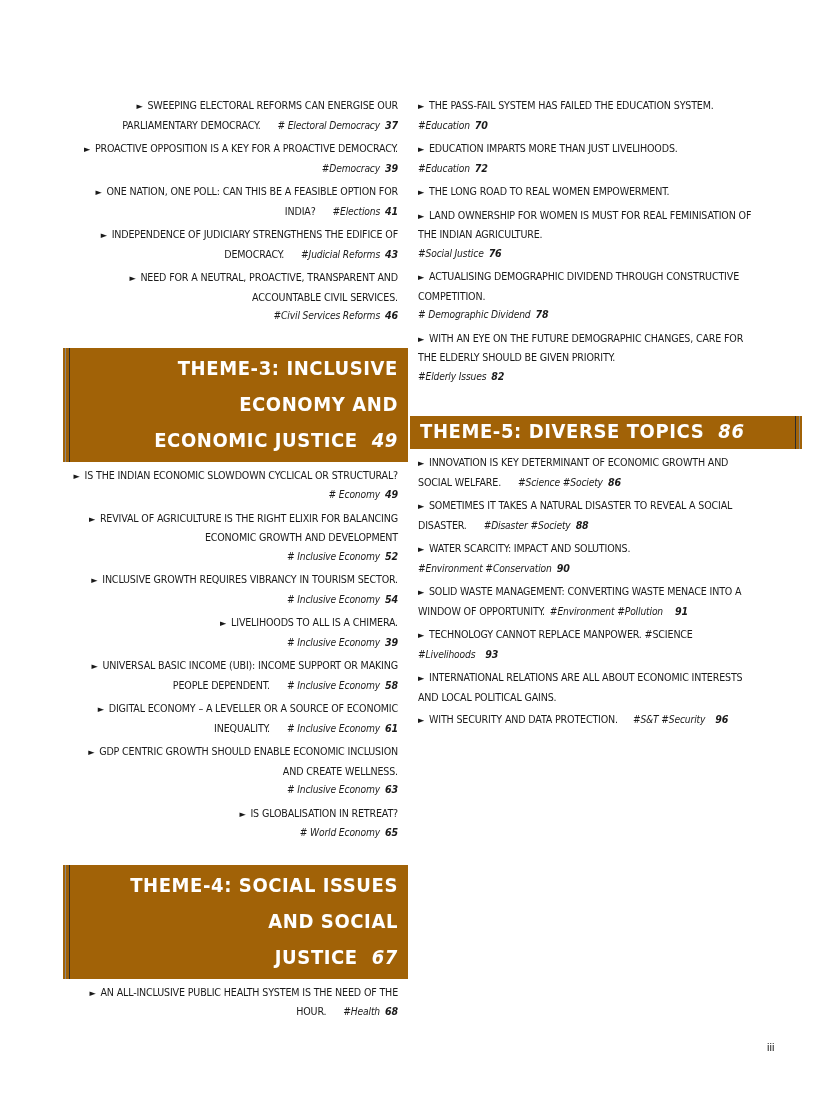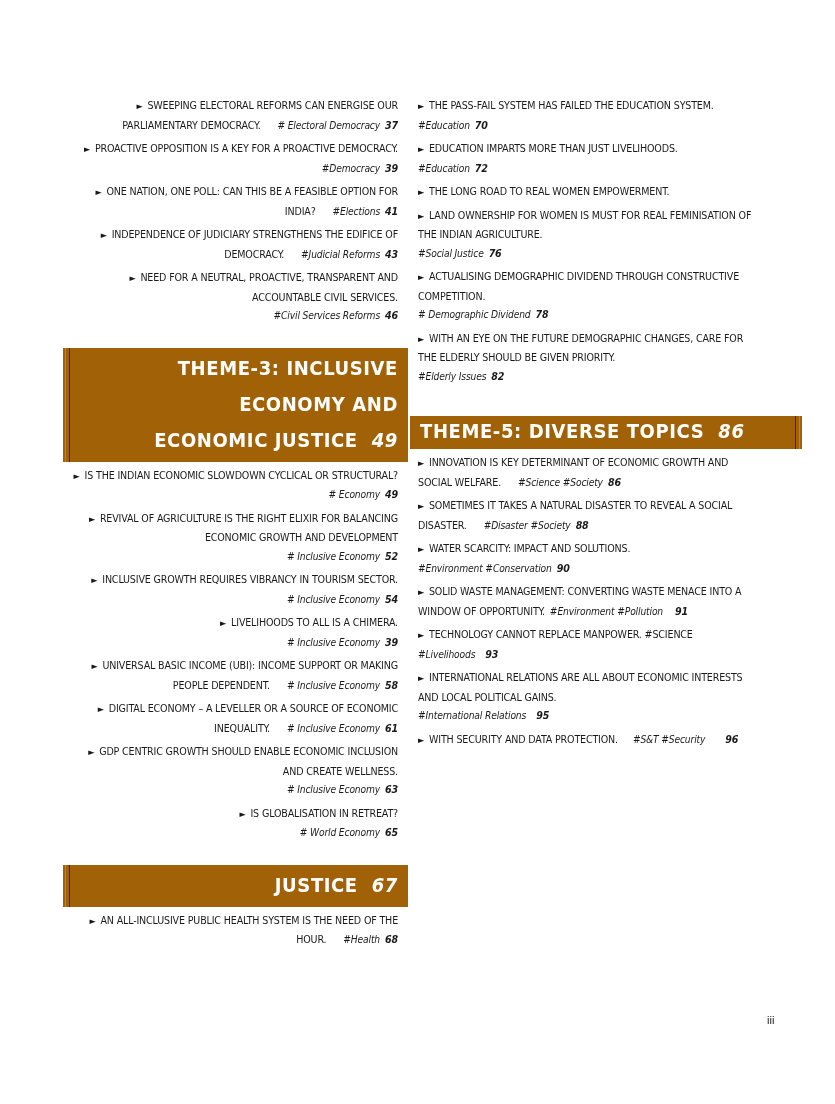--- a/index.html
+++ b/index.html
@@ -48,21 +48,21 @@
     margin-top: 22px; margin-bottom: 4px;
   }
   .col-right .theme {
     margin-left: -8px; width: 392px; text-align: left;
     margin-top: 30px; margin-bottom: 4px;
     line-height: 27px; padding-left: 10px;
   }
   .col-right .theme::before { left: auto; right: 2px; border-left: 1px solid #2c2c2c; border-right: 1px solid #8a8a8a; }
 
   .page-number {
-    position: absolute; left: 767px; top: 1014px;
+    position: absolute; left: 767px; top: 1041px;
     font-family: "Liberation Sans", sans-serif; font-size: 11px; color: #222;
   }
 </style>
 </head>
 <body>
 
 <div class="col col-left">
 
   <div class="entry">
     <span class="arrow">►</span>
@@ -130,20 +130,21 @@
     <span>GDP CENTRIC GROWTH SHOULD ENABLE ECONOMIC INCLUSION AND CREATE WELLNESS.</span>
     <span class="tagline"><span class="tag"># Inclusive Economy</span><span class="page">63</span></span>
   </div>
   <div class="entry">
     <span class="arrow">►</span>
     <span>IS GLOBALISATION IN RETREAT?</span>
     <span class="tagline"><span class="tag"># World Economy</span><span class="page">65</span></span>
   </div>
 
   <div class="theme">
+    <div>THEME-4: SOCIAL ISSUES AND SOCIAL</div>
     <div><span>JUSTICE</span><span class="num">67</span></div>
   </div>
 
   <div class="entry">
     <span class="arrow">►</span>
     <span>AN ALL-INCLUSIVE PUBLIC HEALTH SYSTEM IS THE NEED OF THE HOUR.</span>
     <span class="tag">#Health</span><span class="page">68</span>
   </div>
 </div>
 
@@ -203,22 +204,21 @@
     <span class="tag" style="margin-left:2px">#Environment #Pollution</span><span class="page" style="margin-left:12px">91</span>
   </div>
   <div class="entry">
     <span class="arrow">►</span>
     <span>TECHNOLOGY CANNOT REPLACE MANPOWER. #SCIENCE</span>
     <span class="tagline"><span class="tag">#Livelihoods</span><span class="page" style="margin-left:10px">93</span></span>
   </div>
   <div class="entry">
     <span class="arrow">►</span>
     <span>INTERNATIONAL RELATIONS ARE ALL ABOUT ECONOMIC INTERESTS AND LOCAL POLITICAL GAINS.</span>
-    <span class="tagline"><span class="tag">#International Relations</span><span class="page" style="margin-left:10px">95</span></span>
   </div>
   <div class="entry">
     <span class="arrow">►</span>
     <span>WITH SECURITY AND DATA PROTECTION.</span>
-    <span class="tag" style="margin-left:12px">#S&amp;T #Security</span><span class="page" style="margin-left:20px">96</span>
+    <span class="tag" style="margin-left:12px">#S&amp;T #Security</span><span class="page" style="margin-left:10px">96</span>
   </div>
 </div>
 
 <div class="page-number">iii</div>
 
 </body></html>

